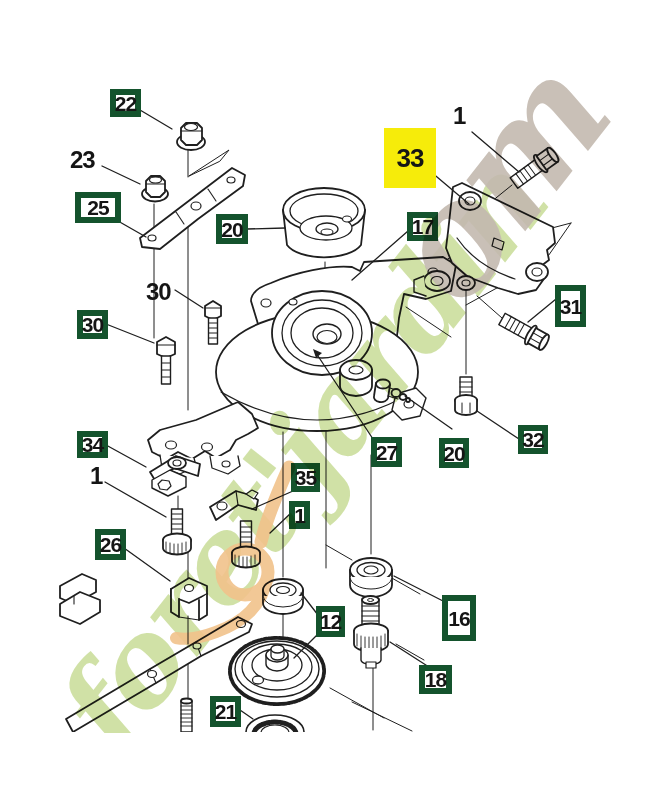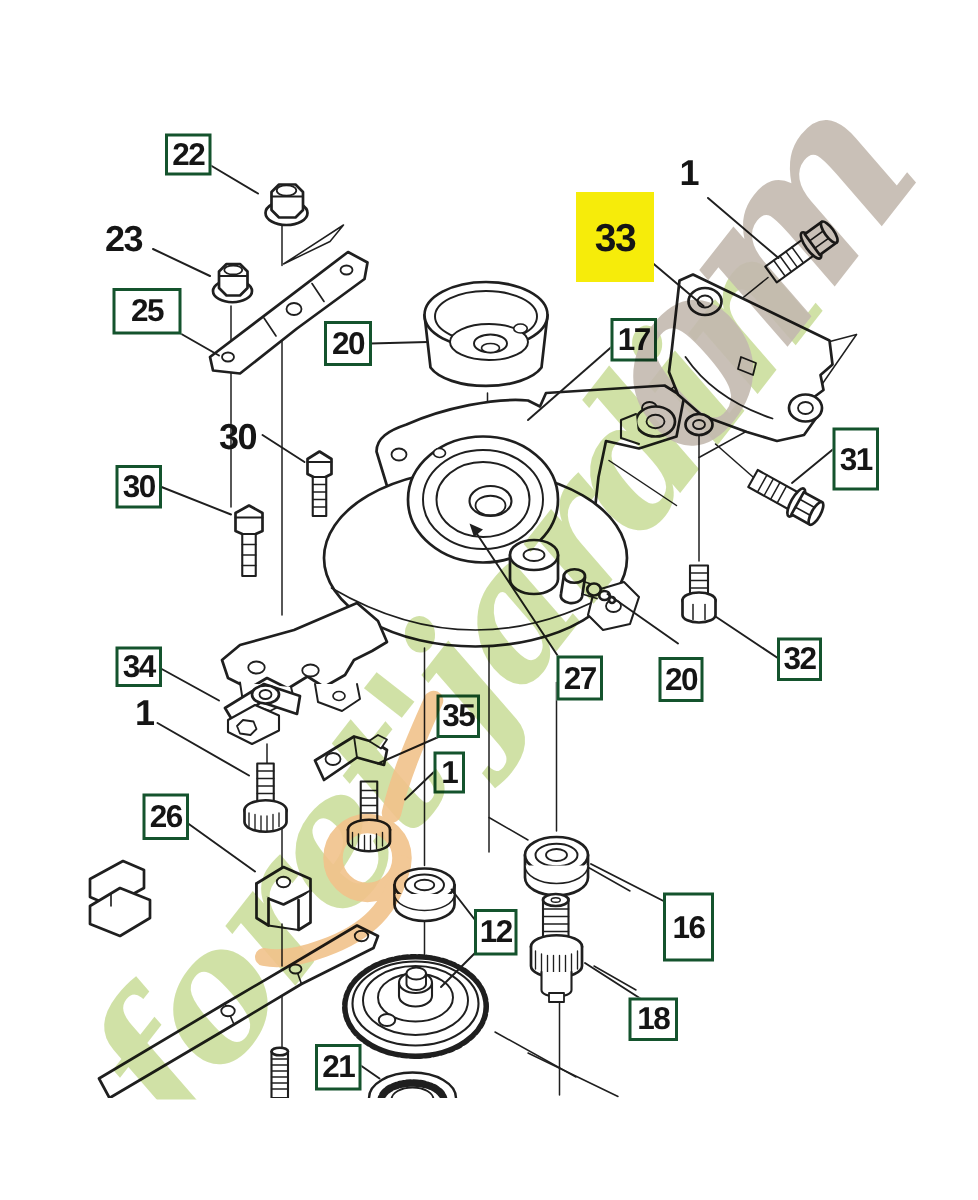--- a/index.html
+++ b/index.html
@@ -3,21 +3,21 @@
 <meta charset="utf-8">
 <style>
   html,body{margin:0;padding:0;background:#fff;}
   #stage{position:relative;width:652px;height:800px;background:#fff;overflow:hidden;
          font-family:"Liberation Sans",sans-serif;}
   #art,#wm{position:absolute;left:0;top:0;pointer-events:none;}
   #wm{mix-blend-mode:multiply;}
   .co{position:absolute;display:flex;align-items:center;justify-content:center;
       box-sizing:border-box;font-weight:bold;font-size:21px;line-height:1;
       color:#151515;letter-spacing:-1px;cursor:pointer;}
-  .box{background:#fff;border:2px solid #14532d;}
+  .box{background:#fff;border:6px solid #14532d;}
   .plain{font-size:24px;justify-content:flex-start;}
   .hl{background:#f6ec0a;font-size:26px;}
   svg{display:block;}
 </style>
 </head>
 <body>
 
 <div id="stage">
 
   <svg id="art" width="652" height="800" viewBox="0 0 652 800" stroke="#1f1f1f" fill="none" stroke-width="1.8" stroke-linejoin="round" stroke-linecap="round">

